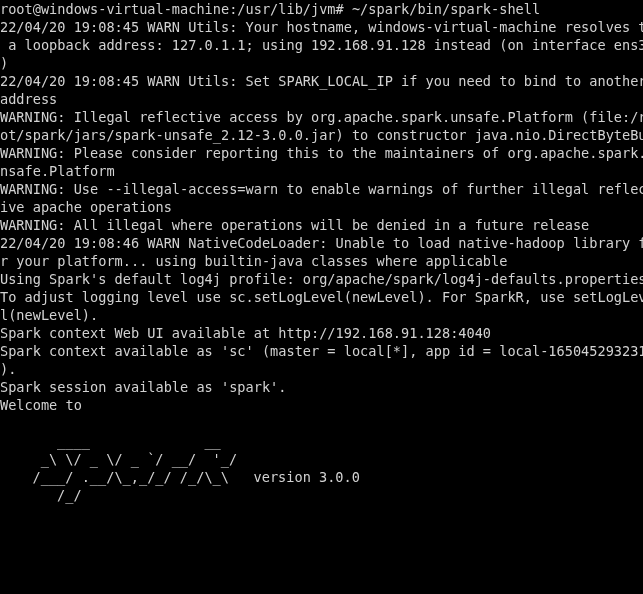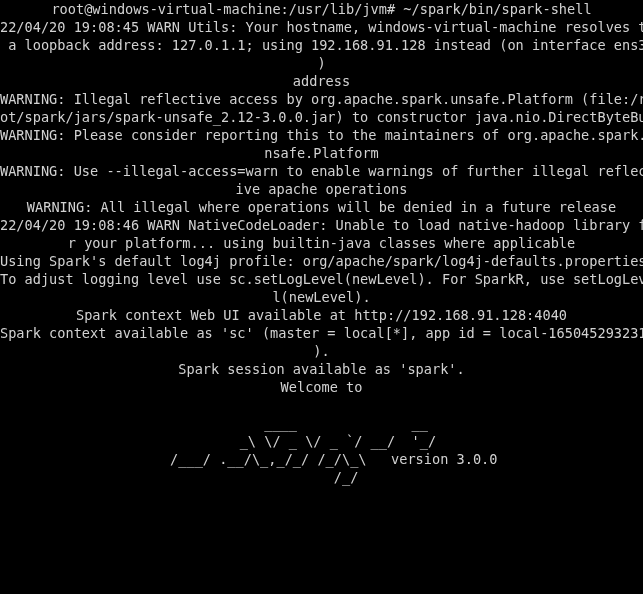--- a/index.html
+++ b/index.html
@@ -17,46 +17,47 @@
     height: 594px;
     background: #000000;
     color: #d2d2d2;
     font-family: "DejaVu Sans Mono", "Liberation Mono", monospace;
     font-size: 13.6px;
     line-height: 18px;
     letter-spacing: 0px;
     padding: 0;
     box-sizing: border-box;
     overflow: hidden;
-    text-align: center;
   }
   .line {
     white-space: pre;
     height: 18px;
     line-height: 18px;
     font-family: "DejaVu Sans Mono", "Liberation Mono", monospace;
     display: block;
   }
   .logo-line {
     white-space: pre;
     height: 18px;
     line-height: 18px;
     display: block;
+    padding-left: 8px;
   }
 </style>
 </head>
 <body>
 
 <div id="terminal">
 
   <div class="line">root@windows-virtual-machine:/usr/lib/jvm# ~/spark/bin/spark-shell</div>
 
   <div class="line">22/04/20 19:08:45 WARN Utils: Your hostname, windows-virtual-machine resolves to</div>
   <div class="line"> a loopback address: 127.0.1.1; using 192.168.91.128 instead (on interface ens32</div>
   <div class="line">)</div>
+  <div class="line">22/04/20 19:08:45 WARN Utils: Set SPARK_LOCAL_IP if you need to bind to another</div>
   <div class="line">address</div>
   <div class="line">WARNING: Illegal reflective access by org.apache.spark.unsafe.Platform (file:/ro</div>
   <div class="line">ot/spark/jars/spark-unsafe_2.12-3.0.0.jar) to constructor java.nio.DirectByteBuf</div>
   <div class="line">WARNING: Please consider reporting this to the maintainers of org.apache.spark.u</div>
   <div class="line">nsafe.Platform</div>
   <div class="line">WARNING: Use --illegal-access=warn to enable warnings of further illegal reflect</div>
   <div class="line">ive apache operations</div>
   <div class="line">WARNING: All illegal where operations will be denied in a future release</div>
   <div class="line">22/04/20 19:08:46 WARN NativeCodeLoader: Unable to load native-hadoop library fo</div>
   <div class="line">r your platform... using builtin-java classes where applicable</div>

